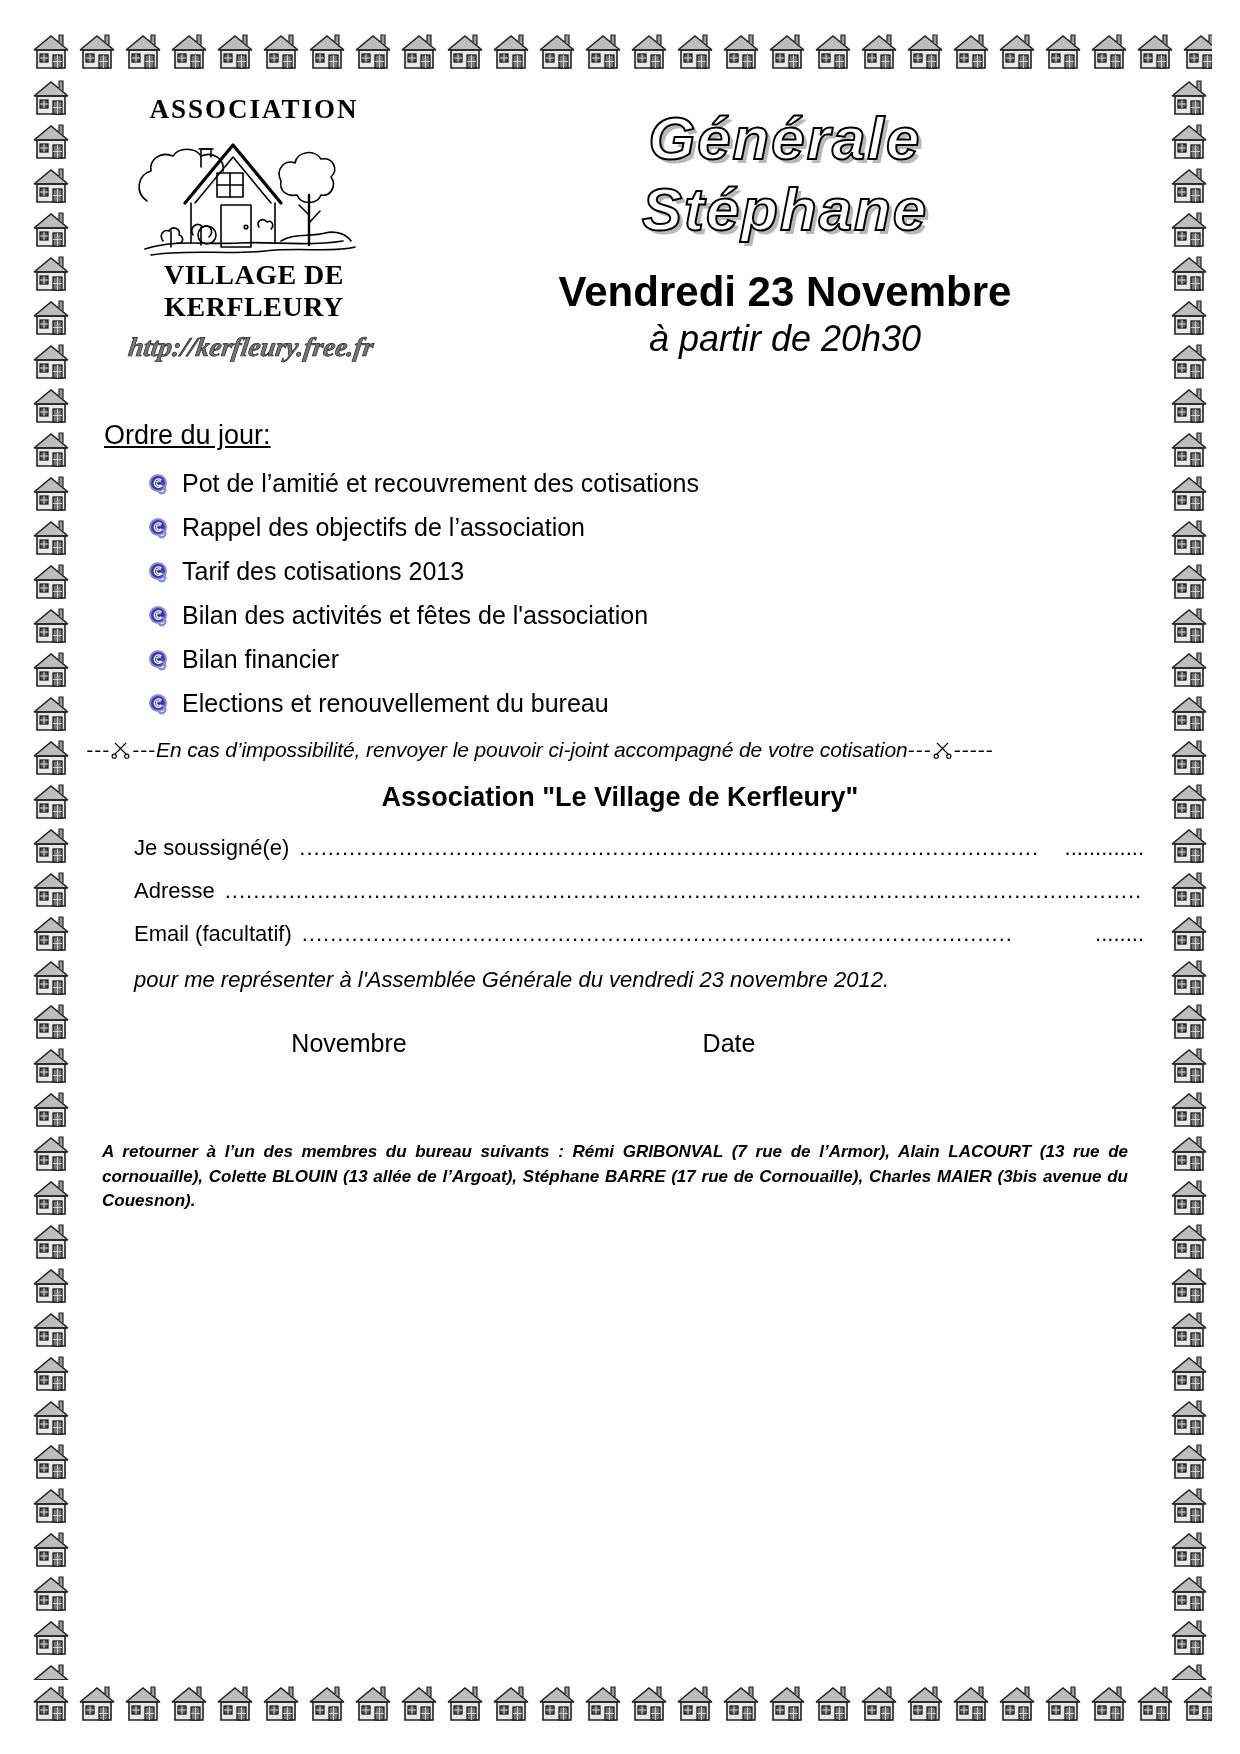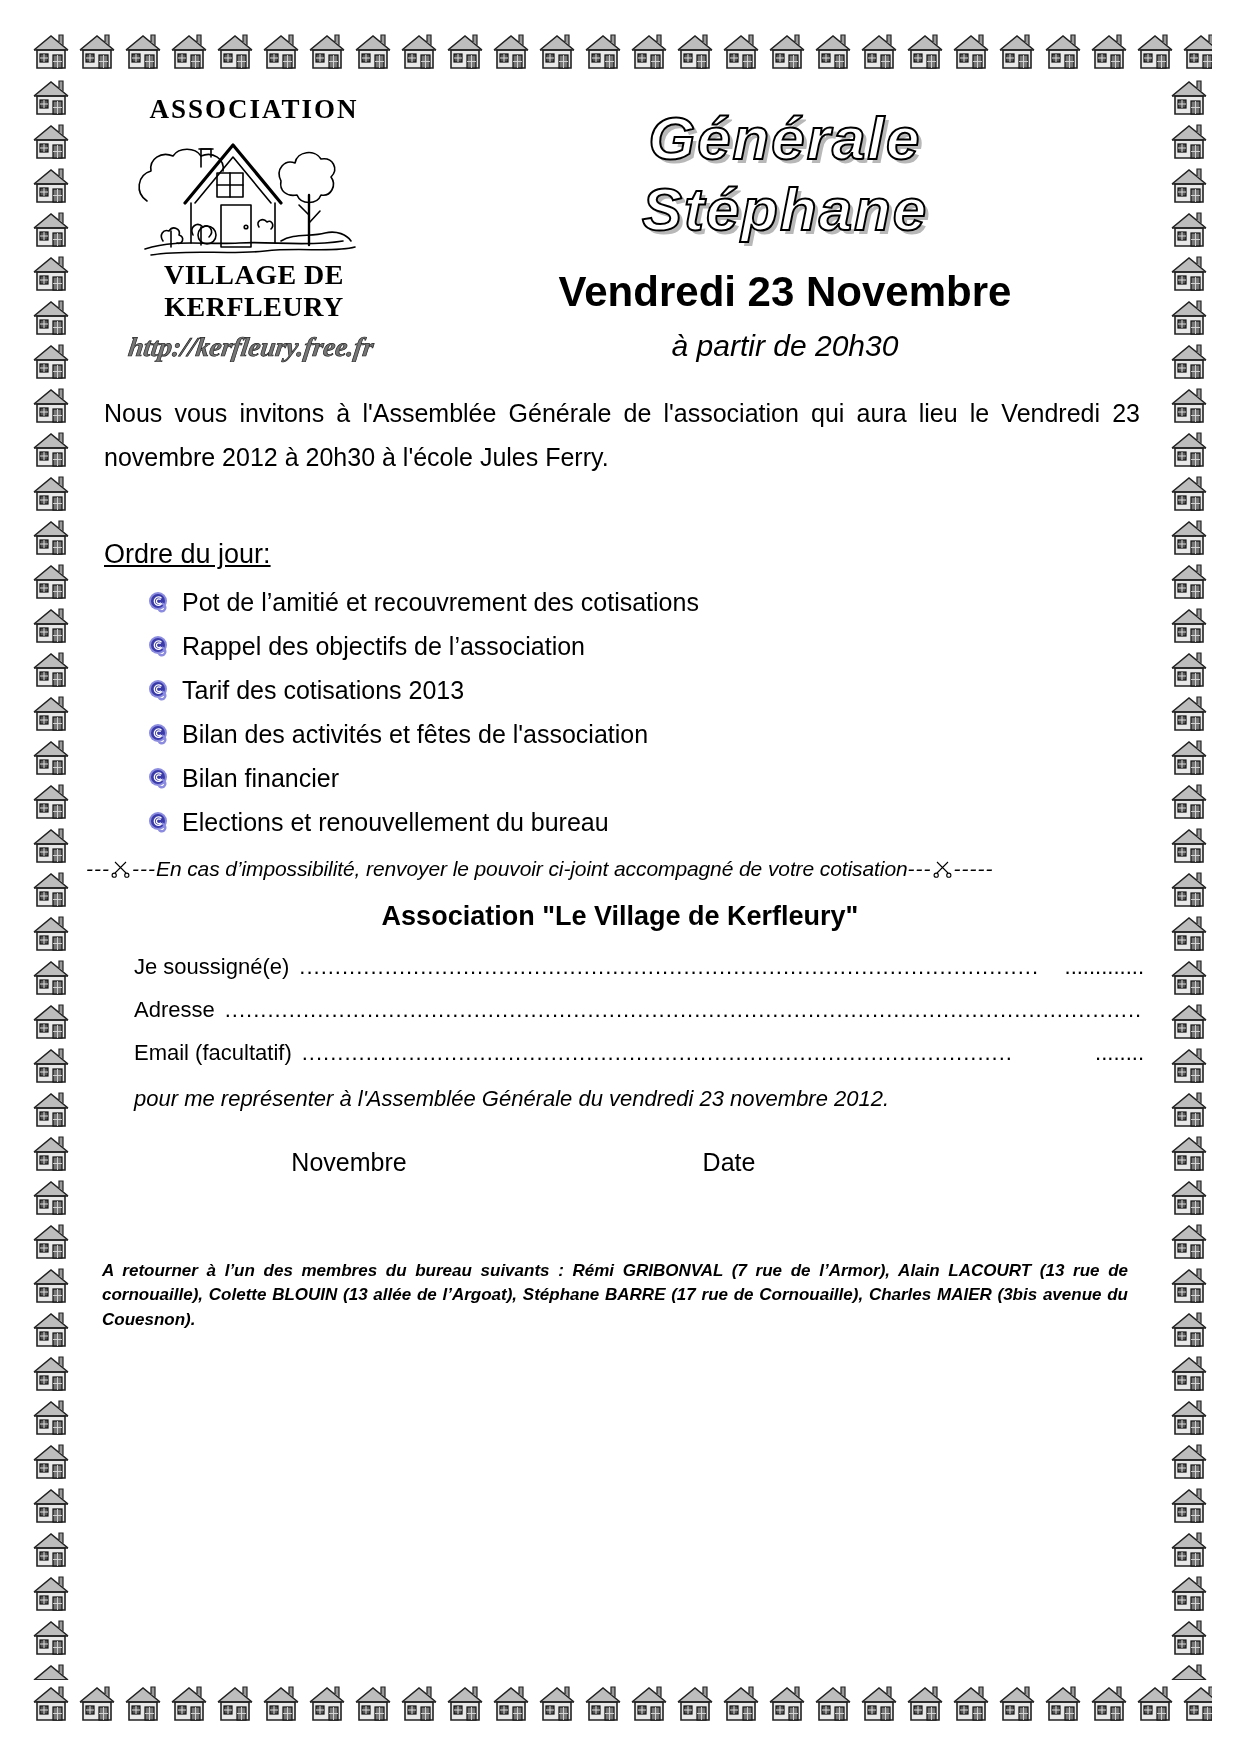--- a/index.html
+++ b/index.html
@@ -115,23 +115,23 @@
     padding-top: 18px;
   }
   .ag-title .line2 { display: block; }
   .date-line {
     font-size: 42px;
     font-weight: bold;
     margin-top: 22px;
     letter-spacing: 0px;
   }
   .time-line {
-    font-size: 30px;
+    font-size: 36px;
     font-style: italic;
-    margin-top: 13px;
+    margin-top: 2px;
   }
 
   
   .intro {
     font-size: 25px;
     line-height: 1.75;
     margin-top: 6px;
     padding: 0 14px 0 18px;
     text-align: justify;
   }
@@ -1810,21 +1810,20 @@
       </div>
 
       <div class="title-block">
         <h1 class="ag-title"><span>Générale</span><span class="line2">Stéphane</span></h1>
         <div class="date-line">Vendredi 23 Novembre</div>
         <div class="time-line">à partir de 20h30</div>
       </div>
 
     </div>
 
-    <p class="intro">Nous vous invitons à l'Assemblée Générale de l'association qui aura lieu le Vendredi 23 novembre 2012 à 20h30 à l'école Jules Ferry.</p>
 
     <div>
       <div class="agenda-title">Ordre du jour:</div>
       <ul class="agenda-list">
         <li class="agenda-item">
           <svg class="bullet-at" viewBox="0 0 22 22">
             <circle cx="10" cy="10" r="9" fill="#8b8be0"></circle>
             <circle cx="10" cy="10" r="7" fill="#3a3aa8"></circle>
             <path d="M13.5 7.2 A4.2 4.2 0 1 0 14 12.4 M12.6 8.6 A2.4 2.4 0 1 0 12.8 11.6" fill="none" stroke="#ffffff" stroke-width="1.3"></path>
             <path d="M14 12.4 C17 13.6 18.6 17 16 19.5 C14 21 11.5 20.2 11 18.6" fill="none" stroke="#8b8be0" stroke-width="2.4"></path>

